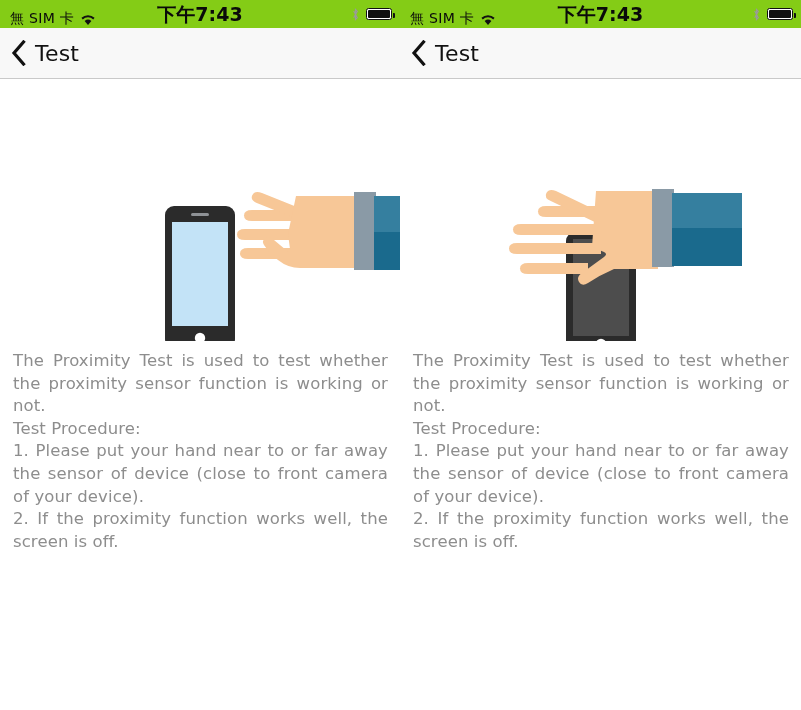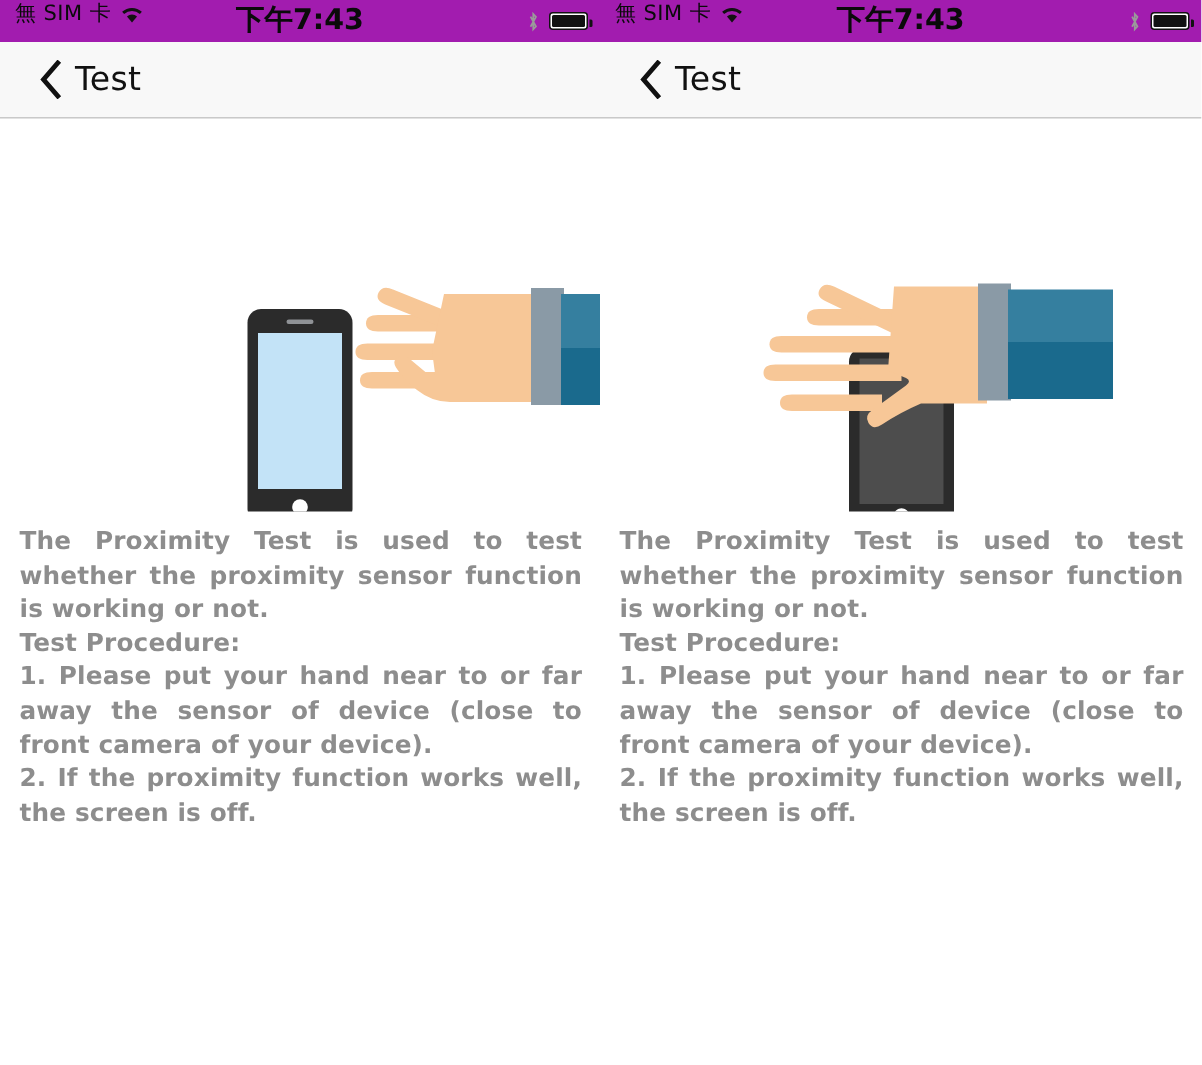--- a/index.html
+++ b/index.html
@@ -25,23 +25,23 @@
     background: #ffffff;
     overflow: hidden;
   }
   .panel.right {
     width: 401px;
   }
 
   
   .status-bar {
     height: 28px;
-    background: #a21caf;
-    display: flex;
-    align-items: flex-start;
+    background: #84cc16;
+    display: flex;
+    align-items: flex-end;
     position: relative;
     padding: 0 6px 0 10px;
     box-sizing: border-box;
   }
   .status-left {
     display: flex;
     align-items: center;
     gap: 6px;
   }
   .carrier {
@@ -97,21 +97,21 @@
     border-radius: 0 1px 1px 0;
   }
 
   
   .nav-bar {
     height: 51px;
     background: #f8f8f8;
     border-bottom: 1px solid #c9c9c9;
     display: flex;
     align-items: center;
-    padding-left: 26px;
+    padding-left: 11px;
     box-sizing: border-box;
   }
   .back-chevron {
     width: 15px;
     height: 26px;
     display: block;
     margin-right: 9px;
   }
   .nav-title {
     font-size: 22px;
@@ -132,21 +132,20 @@
     position: absolute;
     left: 13px;
     right: 12px;
     top: 350px;
     font-size: 16.5px;
     line-height: 22.6px;
     color: #8d8d8d;
     text-align: justify;
     font-family: "DejaVu Sans", sans-serif;
     letter-spacing: 0.1px;
-    font-weight: bold;
   }
   .body-text p {
     margin: 0;
     text-align: justify;
     text-justify: inter-word;
   }
 </style>
 </head>
 <body>
 

